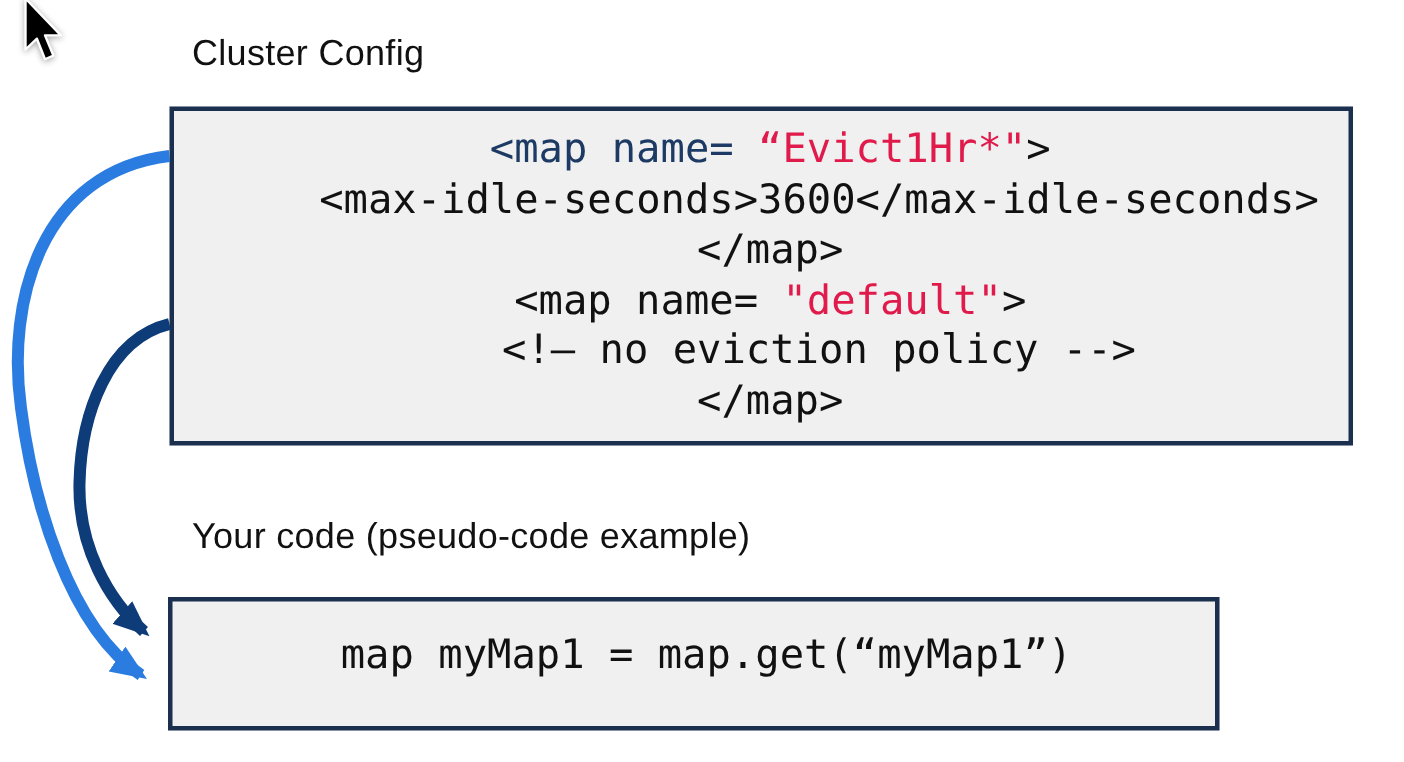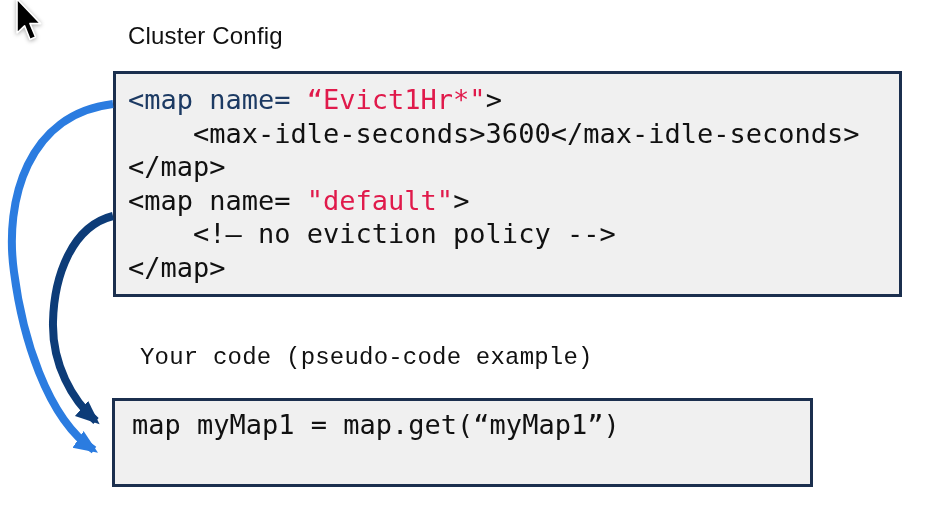--- a/index.html
+++ b/index.html
@@ -1,36 +1,37 @@
 <!DOCTYPE html>
 <html><head>
 <meta charset="utf-8">
 <style>
   html,body{margin:0;padding:0;background:#ffffff;}
   .canvas{
     position:relative;width:936px;height:508px;background:#ffffff;overflow:hidden;
     font-family:"Liberation Sans",sans-serif;
+    text-align:center;
   }
   .section-label{
     position:absolute;font-size:24px;color:#111111;letter-spacing:0.2px;
     font-family:"Liberation Sans",sans-serif;white-space:nowrap;
   }
   .label-config{left:128px;top:22px;}
-  .label-code{left:140px;top:344px;font-family:Liberation Mono, monospace;}
+  .label-code{left:128px;top:344px;}
   .codebox{
     position:absolute;background:#f0f0f0;border:3px solid #1b2f4e;box-sizing:border-box;
   }
   .box-config{left:113px;top:71px;width:789px;height:226px;}
   .box-code{left:112px;top:398px;width:701px;height:89px;}
   .codebox pre{
     margin:0;font-family:"DejaVu Sans Mono","Liberation Mono",monospace;
     font-size:27px;line-height:33.5px;color:#111111;
   }
   .box-config pre{padding:9px 0 0 12px;}
-  .box-code pre{padding:7px 0 0 17px;}
+  .box-code pre{padding:7px 0 0 17px;margin-top:12px;}
   .arrow-layer{position:absolute;left:0;top:0;width:936px;height:508px;pointer-events:none;}
   .arrow-path{fill:none;stroke-width:8;stroke-linecap:butt;}
   .cursor{position:absolute;left:12px;top:-3px;width:30px;height:48px;
           filter:drop-shadow(0 1px 2px rgba(0,0,0,0.35));}
 </style>
 </head>
 <body>
 
 <div class="canvas">
 

